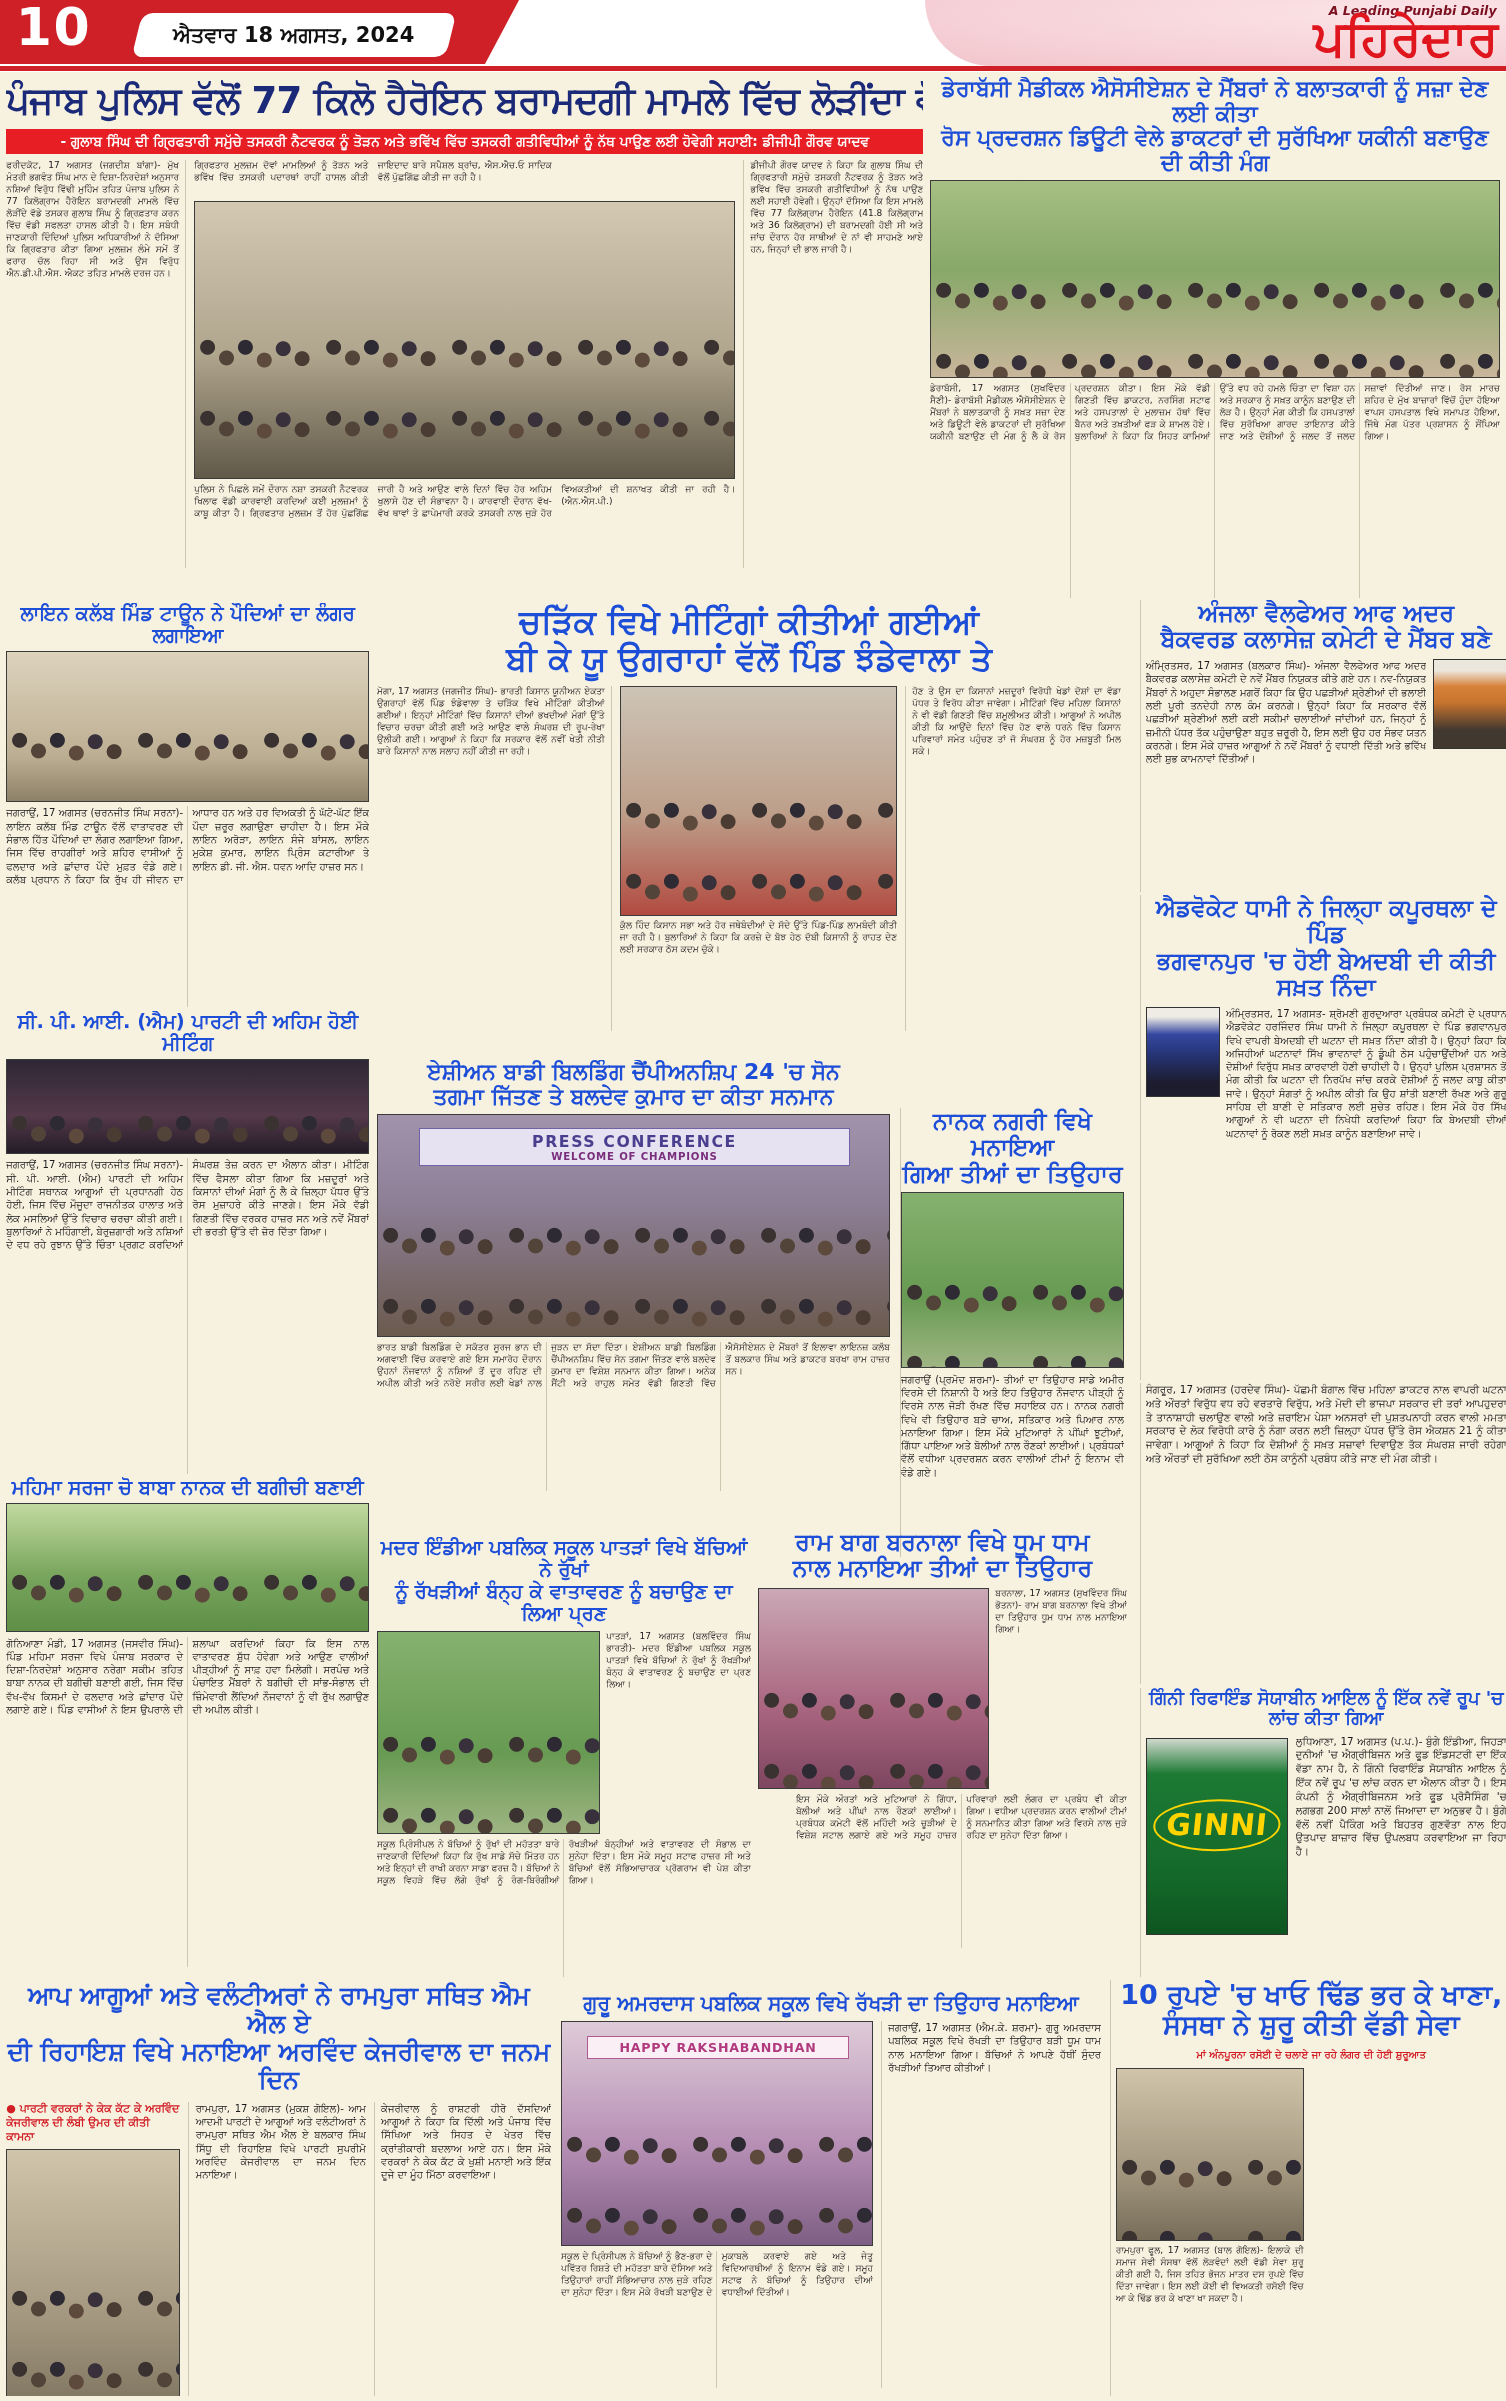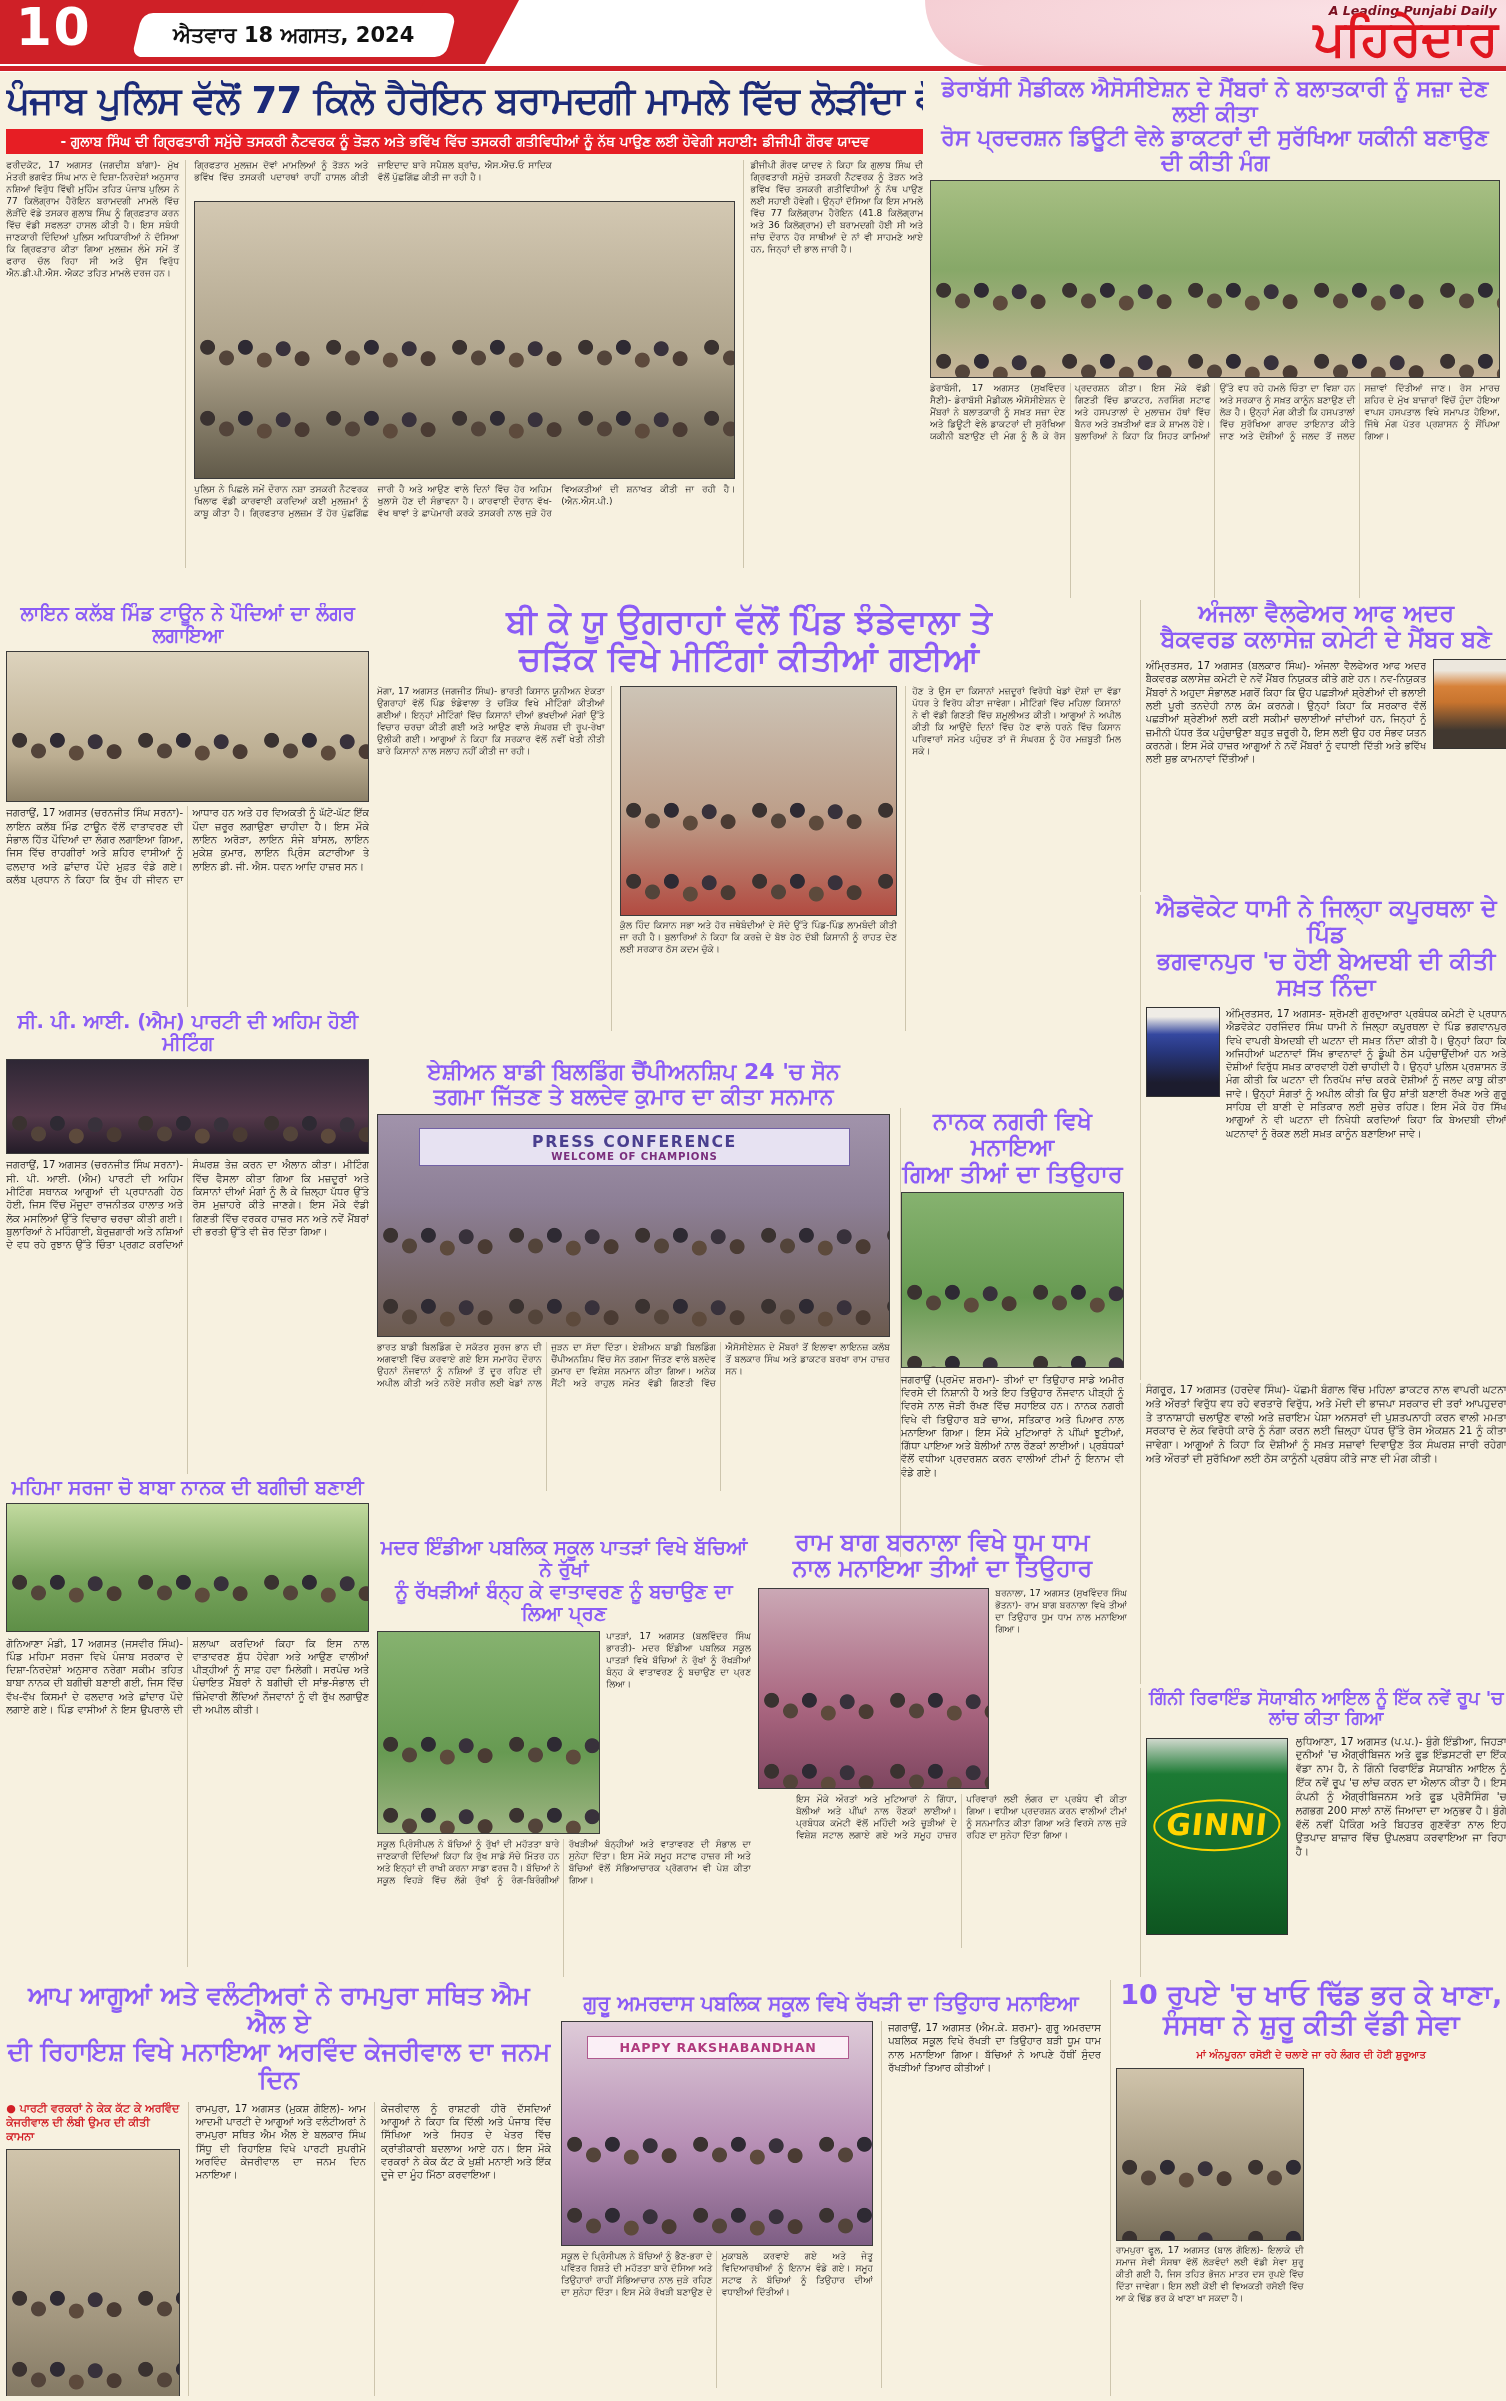--- a/index.html
+++ b/index.html
@@ -10,21 +10,21 @@
   .hdr-red{position:absolute;left:0;top:0;width:471px;height:64px;background:#cf2027;border-radius:0 0 47px 0;}
   .hdr-red:after{content:"";position:absolute;right:-31px;top:0;width:94px;height:64px;background:#cf2027;transform:skewX(-28deg);}
   .pgnum{position:absolute;left:15.7px;top:-3.1px;color:#fff;font-size:52px;font-weight:bold;letter-spacing:1.6px;}
   .datepill{position:absolute;left:135px;top:11px;width:314px;height:44px;background:#fff;border:2.4px solid #cf2027;border-radius:12.6px;transform:skewX(-14deg);display:flex;align-items:center;justify-content:center;}
   .datepill span{transform:skewX(14deg);font-size:21px;font-weight:bold;color:#111;}
   .mast{position:absolute;right:0;top:0;width:581px;height:66px;background:radial-gradient(ellipse at 85% 20%,#fbe3e7 0%,#f6d3d8 60%,#f2c4cb 100%);border-radius:0 0 0 94px;}
   .mast .mtxt{position:absolute;right:7.9px;top:4.7px;font-size:49px;font-weight:bold;color:#e0161f;line-height:1;}
   .mast .tag{position:absolute;right:9.4px;top:3.1px;font-size:12.6px;font-style:italic;font-weight:bold;color:#7a1020;}
   .hdr-line{position:absolute;left:0;top:66px;width:100%;height:4.7px;background:#cf2027;}
   
-  .hl{font-weight:bold;color:#8b5cf6;text-align:center;line-height:1.12;}
+  .hl{font-weight:bold;color:#1d4ed8;text-align:center;line-height:1.12;}
   .hl-lead{font-size:37px;color:#1b2a78;white-space:nowrap;text-align:left;letter-spacing:-0.8px;}
   .hl-30{font-size:23.6px;} .hl-28{font-size:22px;} .hl-26{font-size:19.6px;} .hl-40{font-size:33px;}
   .hl-34{font-size:27px;} .hl-23{font-size:18px;} .hl-33{font-size:25px;} .hl-27{font-size:20.4px;}
   .strip{background:#e71e24;color:#fff;font-weight:bold;font-size:13.7px;padding:3.9px 7.9px;text-align:center;}
   
   .bt{font-size:10px;line-height:1.33;text-align:justify;color:#1b1b1b;overflow:hidden;}
   .sm{font-size:9px;}
   .c2{column-count:2;column-gap:9.4px;column-rule:0.8px solid #cdc5ad;}
   .c3{column-count:3;column-gap:9.4px;column-rule:0.8px solid #cdc5ad;}
   .c4{column-count:4;column-gap:9.4px;column-rule:0.8px solid #cdc5ad;}
@@ -100,22 +100,22 @@
     <div class="bt sm c4" style="height:247px;margin-top:4.7px;">ਡੇਰਾਬੱਸੀ, 17 ਅਗਸਤ (ਸੁਖਵਿੰਦਰ ਸੈਣੀ)- ਡੇਰਾਬੱਸੀ ਮੈਡੀਕਲ ਐਸੋਸੀਏਸ਼ਨ ਦੇ ਮੈਂਬਰਾਂ ਨੇ ਬਲਾਤਕਾਰੀ ਨੂੰ ਸਖ਼ਤ ਸਜ਼ਾ ਦੇਣ ਅਤੇ ਡਿਊਟੀ ਵੇਲੇ ਡਾਕਟਰਾਂ ਦੀ ਸੁਰੱਖਿਆ ਯਕੀਨੀ ਬਣਾਉਣ ਦੀ ਮੰਗ ਨੂੰ ਲੈ ਕੇ ਰੋਸ ਪ੍ਰਦਰਸ਼ਨ ਕੀਤਾ। ਇਸ ਮੌਕੇ ਵੱਡੀ ਗਿਣਤੀ ਵਿੱਚ ਡਾਕਟਰ, ਨਰਸਿੰਗ ਸਟਾਫ ਅਤੇ ਹਸਪਤਾਲਾਂ ਦੇ ਮੁਲਾਜ਼ਮ ਹੱਥਾਂ ਵਿੱਚ ਬੈਨਰ ਅਤੇ ਤਖ਼ਤੀਆਂ ਫੜ ਕੇ ਸ਼ਾਮਲ ਹੋਏ। ਬੁਲਾਰਿਆਂ ਨੇ ਕਿਹਾ ਕਿ ਸਿਹਤ ਕਾਮਿਆਂ ਉੱਤੇ ਵਧ ਰਹੇ ਹਮਲੇ ਚਿੰਤਾ ਦਾ ਵਿਸ਼ਾ ਹਨ ਅਤੇ ਸਰਕਾਰ ਨੂੰ ਸਖ਼ਤ ਕਾਨੂੰਨ ਬਣਾਉਣ ਦੀ ਲੋੜ ਹੈ। ਉਨ੍ਹਾਂ ਮੰਗ ਕੀਤੀ ਕਿ ਹਸਪਤਾਲਾਂ ਵਿੱਚ ਸੁਰੱਖਿਆ ਗਾਰਦ ਤਾਇਨਾਤ ਕੀਤੇ ਜਾਣ ਅਤੇ ਦੋਸ਼ੀਆਂ ਨੂੰ ਜਲਦ ਤੋਂ ਜਲਦ ਸਜ਼ਾਵਾਂ ਦਿੱਤੀਆਂ ਜਾਣ। ਰੋਸ ਮਾਰਚ ਸ਼ਹਿਰ ਦੇ ਮੁੱਖ ਬਾਜ਼ਾਰਾਂ ਵਿੱਚੋਂ ਹੁੰਦਾ ਹੋਇਆ ਵਾਪਸ ਹਸਪਤਾਲ ਵਿਖੇ ਸਮਾਪਤ ਹੋਇਆ, ਜਿੱਥੇ ਮੰਗ ਪੱਤਰ ਪ੍ਰਸ਼ਾਸਨ ਨੂੰ ਸੌਂਪਿਆ ਗਿਆ।</div>
   </div>
 
   <div class="sec" style="left:6.3px;top:603px;width:363px;height:404px;">
     <div class="hl hl-26">ਲਾਇਨ ਕਲੱਬ ਮਿੰਡ ਟਾਊਨ ਨੇ ਪੌਦਿਆਂ ਦਾ ਲੰਗਰ ਲਗਾਇਆ</div>
     <div class="ph g-bld crowd" style="height:149px;margin-top:3.9px;"></div>
     <div class="bt c2" style="height:214px;margin-top:4.7px;">ਜਗਰਾਉਂ, 17 ਅਗਸਤ (ਚਰਨਜੀਤ ਸਿੰਘ ਸਰਨਾ)- ਲਾਇਨ ਕਲੱਬ ਮਿੰਡ ਟਾਊਨ ਵੱਲੋਂ ਵਾਤਾਵਰਣ ਦੀ ਸੰਭਾਲ ਹਿੱਤ ਪੌਦਿਆਂ ਦਾ ਲੰਗਰ ਲਗਾਇਆ ਗਿਆ, ਜਿਸ ਵਿੱਚ ਰਾਹਗੀਰਾਂ ਅਤੇ ਸ਼ਹਿਰ ਵਾਸੀਆਂ ਨੂੰ ਫਲਦਾਰ ਅਤੇ ਛਾਂਦਾਰ ਪੌਦੇ ਮੁਫ਼ਤ ਵੰਡੇ ਗਏ। ਕਲੱਬ ਪ੍ਰਧਾਨ ਨੇ ਕਿਹਾ ਕਿ ਰੁੱਖ ਹੀ ਜੀਵਨ ਦਾ ਆਧਾਰ ਹਨ ਅਤੇ ਹਰ ਵਿਅਕਤੀ ਨੂੰ ਘੱਟੋ-ਘੱਟ ਇੱਕ ਪੌਦਾ ਜ਼ਰੂਰ ਲਗਾਉਣਾ ਚਾਹੀਦਾ ਹੈ। ਇਸ ਮੌਕੇ ਲਾਇਨ ਅਰੋੜਾ, ਲਾਇਨ ਸੰਜੇ ਬਾਂਸਲ, ਲਾਇਨ ਮੁਕੇਸ਼ ਕੁਮਾਰ, ਲਾਇਨ ਪ੍ਰਿੰਸ ਕਟਾਰੀਆ ਤੇ ਲਾਇਨ ਡੀ. ਜੀ. ਐਸ. ਧਵਨ ਆਦਿ ਹਾਜ਼ਰ ਸਨ।</div>
   </div>
 
   <div class="sec" style="left:377px;top:604px;width:744px;height:449px;">
+    <div class="hl hl-40">ਚੜਿੱਕ ਵਿਖੇ ਮੀਟਿੰਗਾਂ ਕੀਤੀਆਂ ਗਈਆਂ</div>
     <div class="hl hl-40">ਬੀ ਕੇ ਯੂ ਉਗਰਾਹਾਂ ਵੱਲੋਂ ਪਿੰਡ ਝੰਡੇਵਾਲਾ ਤੇ</div>
-    <div class="hl hl-40">ਚੜਿੱਕ ਵਿਖੇ ਮੀਟਿੰਗਾਂ ਕੀਤੀਆਂ ਗਈਆਂ</div>
     <div style="display:flex;gap:7.9px;margin-top:7.9px;height:345px;">
       <div class="bt sm" style="width:229px;border-right:0.8px solid #cdc5ad;padding-right:6.3px;">ਮੋਗਾ, 17 ਅਗਸਤ (ਜਗਜੀਤ ਸਿੰਘ)- ਭਾਰਤੀ ਕਿਸਾਨ ਯੂਨੀਅਨ ਏਕਤਾ ਉਗਰਾਹਾਂ ਵੱਲੋਂ ਪਿੰਡ ਝੰਡੇਵਾਲਾ ਤੇ ਚੜਿੱਕ ਵਿਖੇ ਮੀਟਿੰਗਾਂ ਕੀਤੀਆਂ ਗਈਆਂ। ਇਨ੍ਹਾਂ ਮੀਟਿੰਗਾਂ ਵਿੱਚ ਕਿਸਾਨਾਂ ਦੀਆਂ ਭਖਦੀਆਂ ਮੰਗਾਂ ਉੱਤੇ ਵਿਚਾਰ ਚਰਚਾ ਕੀਤੀ ਗਈ ਅਤੇ ਆਉਣ ਵਾਲੇ ਸੰਘਰਸ਼ ਦੀ ਰੂਪ-ਰੇਖਾ ਉਲੀਕੀ ਗਈ। ਆਗੂਆਂ ਨੇ ਕਿਹਾ ਕਿ ਸਰਕਾਰ ਵੱਲੋਂ ਨਵੀਂ ਖੇਤੀ ਨੀਤੀ ਬਾਰੇ ਕਿਸਾਨਾਂ ਨਾਲ ਸਲਾਹ ਨਹੀਂ ਕੀਤੀ ਜਾ ਰਹੀ।</div>
       <div style="width:279px;display:flex;flex-direction:column;gap:4.7px;">
         <div class="ph g-meeting crowd" style="height:228px;"></div>
         <div class="bt sm" style="flex:1;">ਕੁੱਲ ਹਿੰਦ ਕਿਸਾਨ ਸਭਾ ਅਤੇ ਹੋਰ ਜਥੇਬੰਦੀਆਂ ਦੇ ਸੱਦੇ ਉੱਤੇ ਪਿੰਡ-ਪਿੰਡ ਲਾਮਬੰਦੀ ਕੀਤੀ ਜਾ ਰਹੀ ਹੈ। ਬੁਲਾਰਿਆਂ ਨੇ ਕਿਹਾ ਕਿ ਕਰਜ਼ੇ ਦੇ ਬੋਝ ਹੇਠ ਦੱਬੀ ਕਿਸਾਨੀ ਨੂੰ ਰਾਹਤ ਦੇਣ ਲਈ ਸਰਕਾਰ ਠੋਸ ਕਦਮ ਚੁੱਕੇ।</div>
       </div>
       <div class="bt sm" style="width:210px;border-left:0.8px solid #cdc5ad;padding-left:6.3px;">ਹੋਣ ਤੇ ਉਸ ਦਾ ਕਿਸਾਨਾਂ ਮਜ਼ਦੂਰਾਂ ਵਿਰੋਧੀ ਖੇਡਾਂ ਦੋਸ਼ਾਂ ਦਾ ਵੱਡਾ ਪੱਧਰ ਤੇ ਵਿਰੋਧ ਕੀਤਾ ਜਾਵੇਗਾ। ਮੀਟਿੰਗਾਂ ਵਿੱਚ ਮਹਿਲਾ ਕਿਸਾਨਾਂ ਨੇ ਵੀ ਵੱਡੀ ਗਿਣਤੀ ਵਿੱਚ ਸ਼ਮੂਲੀਅਤ ਕੀਤੀ। ਆਗੂਆਂ ਨੇ ਅਪੀਲ ਕੀਤੀ ਕਿ ਆਉਂਦੇ ਦਿਨਾਂ ਵਿੱਚ ਹੋਣ ਵਾਲੇ ਧਰਨੇ ਵਿੱਚ ਕਿਸਾਨ ਪਰਿਵਾਰਾਂ ਸਮੇਤ ਪਹੁੰਚਣ ਤਾਂ ਜੋ ਸੰਘਰਸ਼ ਨੂੰ ਹੋਰ ਮਜ਼ਬੂਤੀ ਮਿਲ ਸਕੇ।</div>
     </div>
   </div>
 

